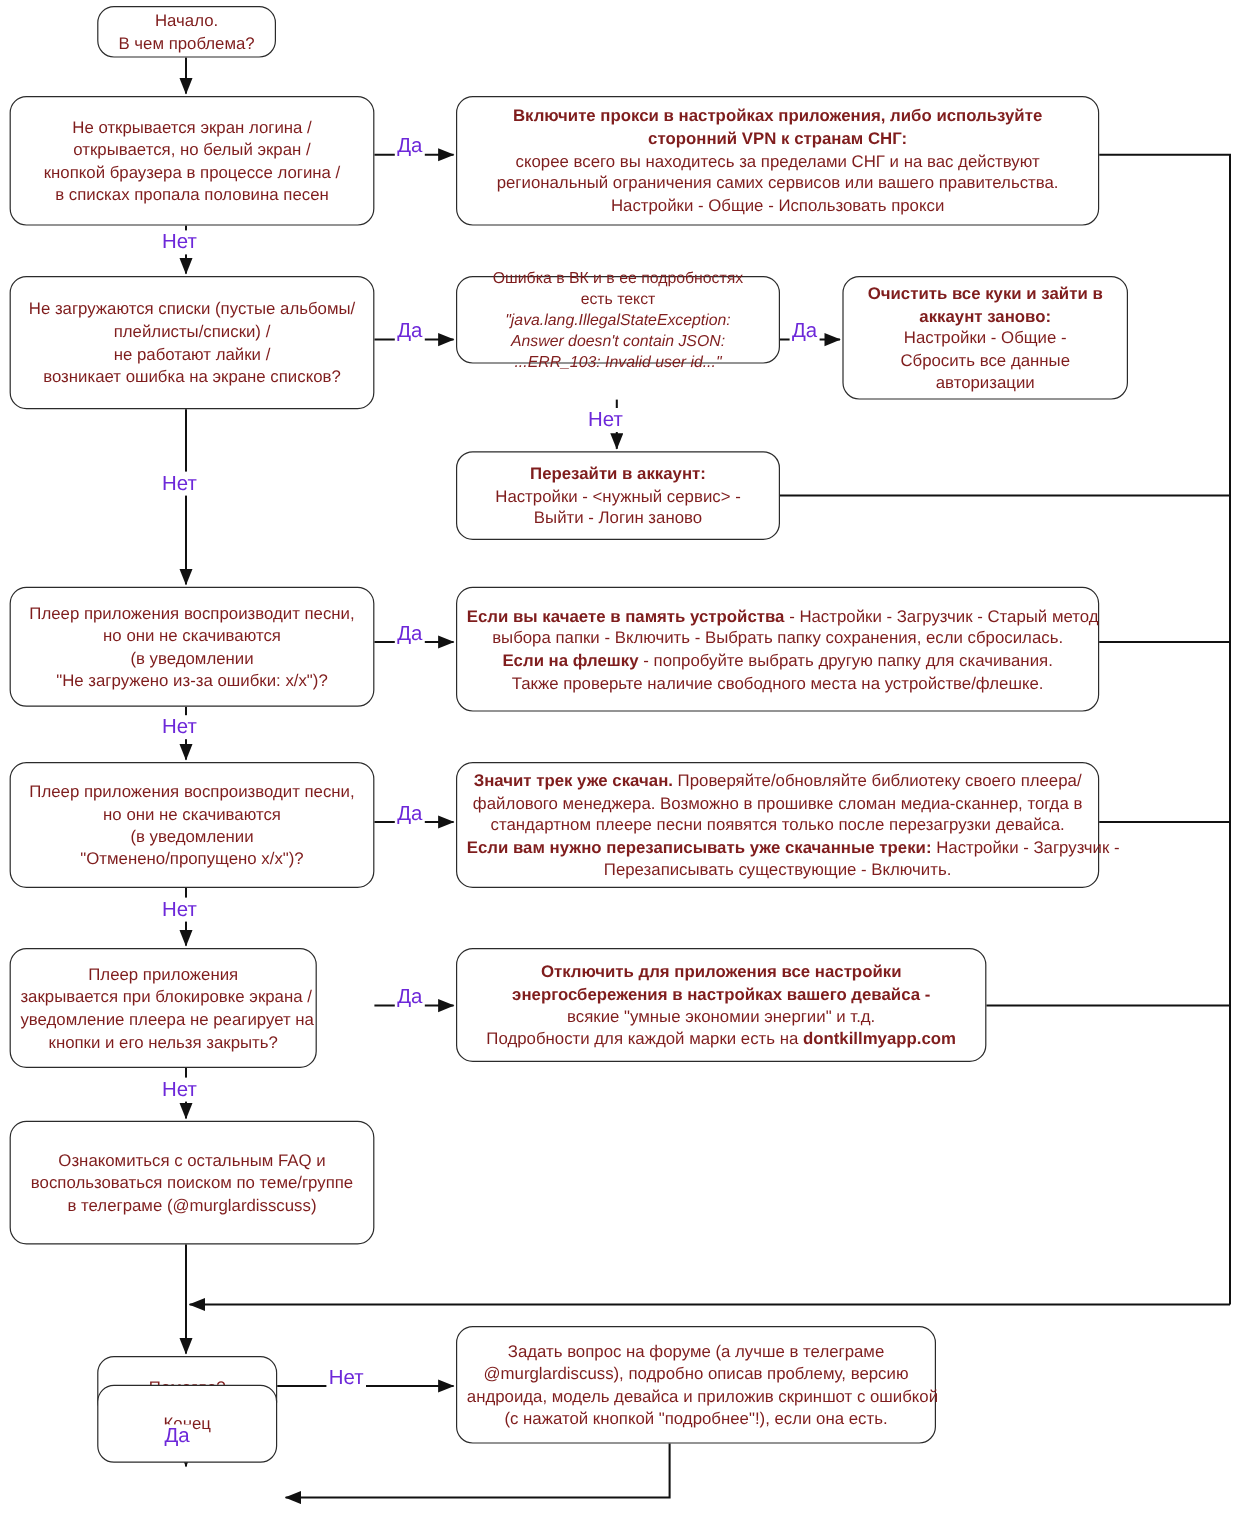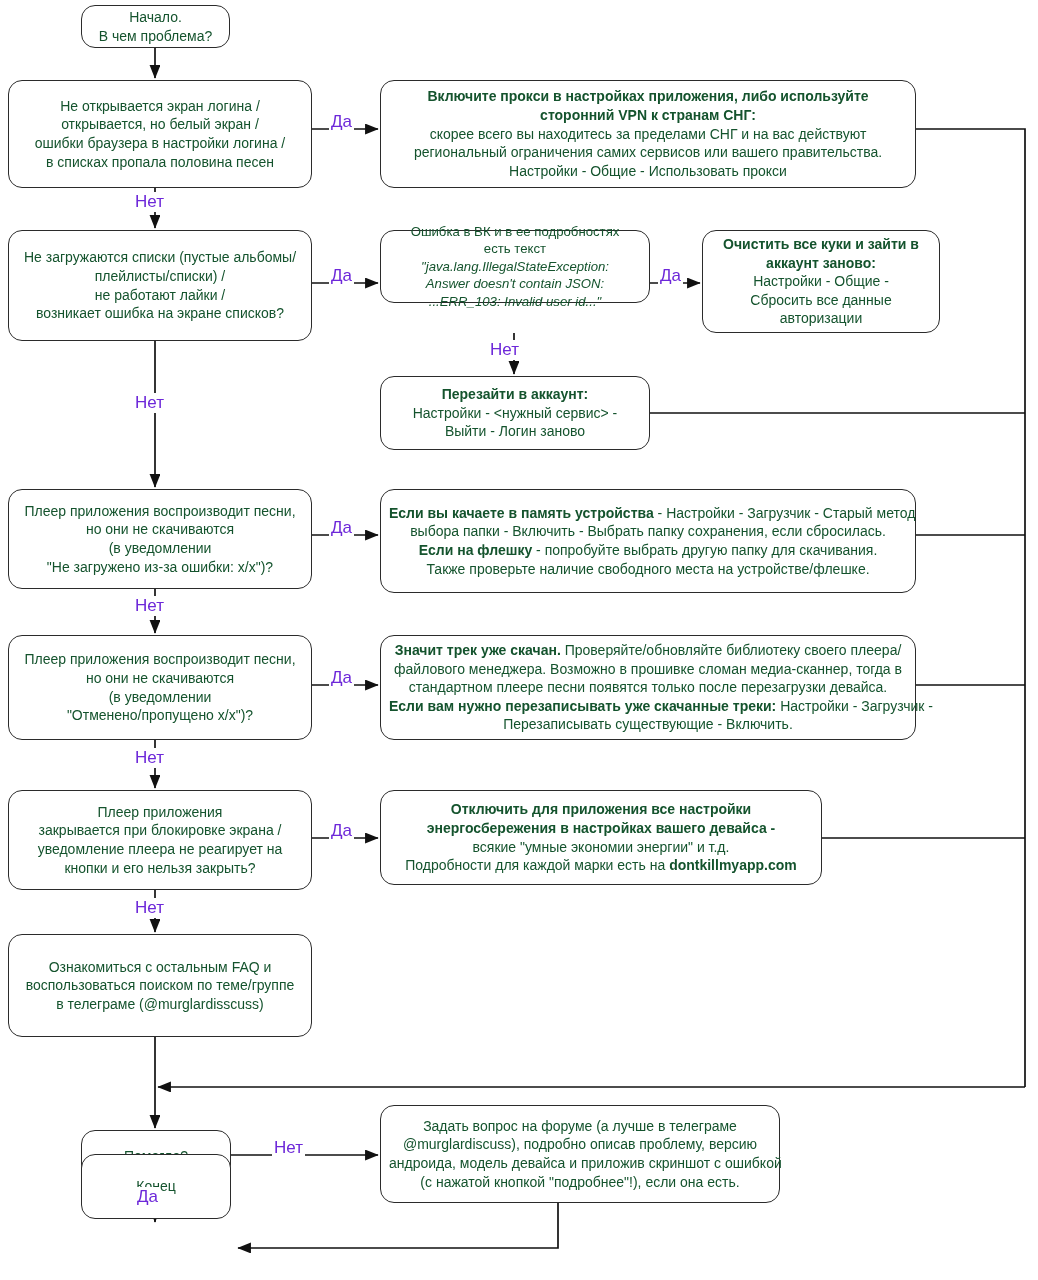--- a/index.html
+++ b/index.html
@@ -25,21 +25,21 @@
   .node {
     position: absolute;
     box-sizing: border-box;
     border: 1.6px solid #2b2b2b;
     border-radius: 14px;
     background: #ffffff;
     display: flex;
     align-items: center;
     justify-content: center;
     text-align: center;
-    color: #14532d;
+    color: #7f1d1d;
     line-height: 1.33;
     padding: 4px 8px;
   }
   .node .txt { width: 100%; }
   .node .line { display: block; white-space: nowrap; }
   .f13 { font-size: 13.2px; }
   .f14 { font-size: 14px; }
   b { font-weight: bold; }
   i { font-style: italic; }
   .edge-label {
@@ -115,21 +115,21 @@
     <span class="txt">
         <span class="line">Начало.</span>
         <span class="line">В чем проблема?</span>
       </span>
   </div>
 
   <div class="node f14" style="left:8px; top:80px; width:304px; height:108px;">
     <span class="txt">
         <span class="line">Не открывается экран логина /</span>
         <span class="line">открывается, но белый экран /</span>
-        <span class="line">ошибки браузера в настройки логина /</span>
+        <span class="line">кнопкой браузера в процессе логина /</span>
         <span class="line">в списках пропала половина песен</span>
       </span>
   </div>
 
   <div class="node f14" style="left:380px; top:80px; width:536px; height:108px;">
     <span class="txt">
         <span class="line"><b>Включите прокси в настройках приложения, либо используйте</b></span>
         <span class="line"><b>сторонний VPN к странам СНГ:</b></span>
         <span class="line">скорее всего вы находитесь за пределами СНГ и на вас действуют</span>
         <span class="line">региональный ограничения самих сервисов или вашего правительства.</span>
@@ -204,21 +204,21 @@
   <div class="node f14" style="left:380px; top:635px; width:536px; height:105px;">
     <span class="txt">
         <span class="line"><b>Значит трек уже скачан.</b> Проверяйте/обновляйте библиотеку своего плеера/</span>
         <span class="line">файлового менеджера. Возможно в прошивке сломан медиа-сканнер, тогда в</span>
         <span class="line">стандартном плеере песни появятся только после перезагрузки девайса.</span>
         <span class="line"><b>Если вам нужно перезаписывать уже скачанные треки:</b> Настройки - Загрузчик -</span>
         <span class="line">Перезаписывать существующие - Включить.</span>
       </span>
   </div>
 
-  <div class="node f14" style="left:8px; top:790px; width:304px; height:100px;">
+  <div class="node f14" style="left:8px; top:790px; width:256px; height:100px;">
     <span class="txt">
         <span class="line">Плеер приложения</span>
         <span class="line">закрывается при блокировке экрана /</span>
         <span class="line">уведомление плеера не реагирует на</span>
         <span class="line">кнопки и его нельзя закрыть?</span>
       </span>
   </div>
 
   <div class="node f14" style="left:380px; top:790px; width:442px; height:95px;">
     <span class="txt">

